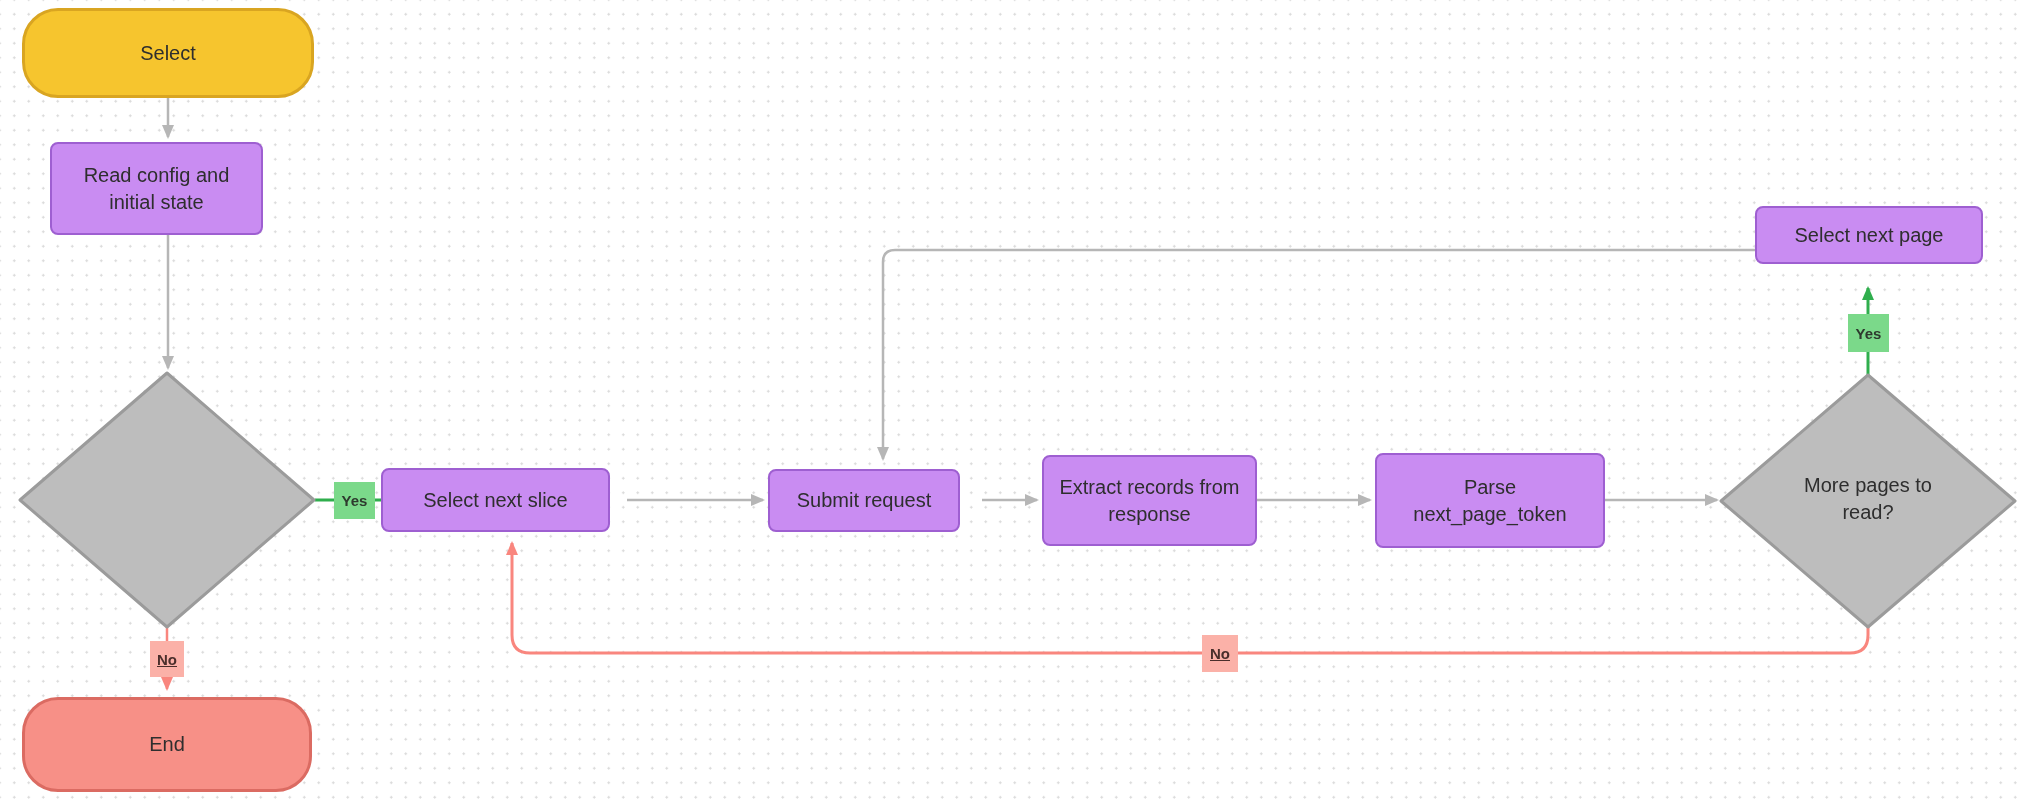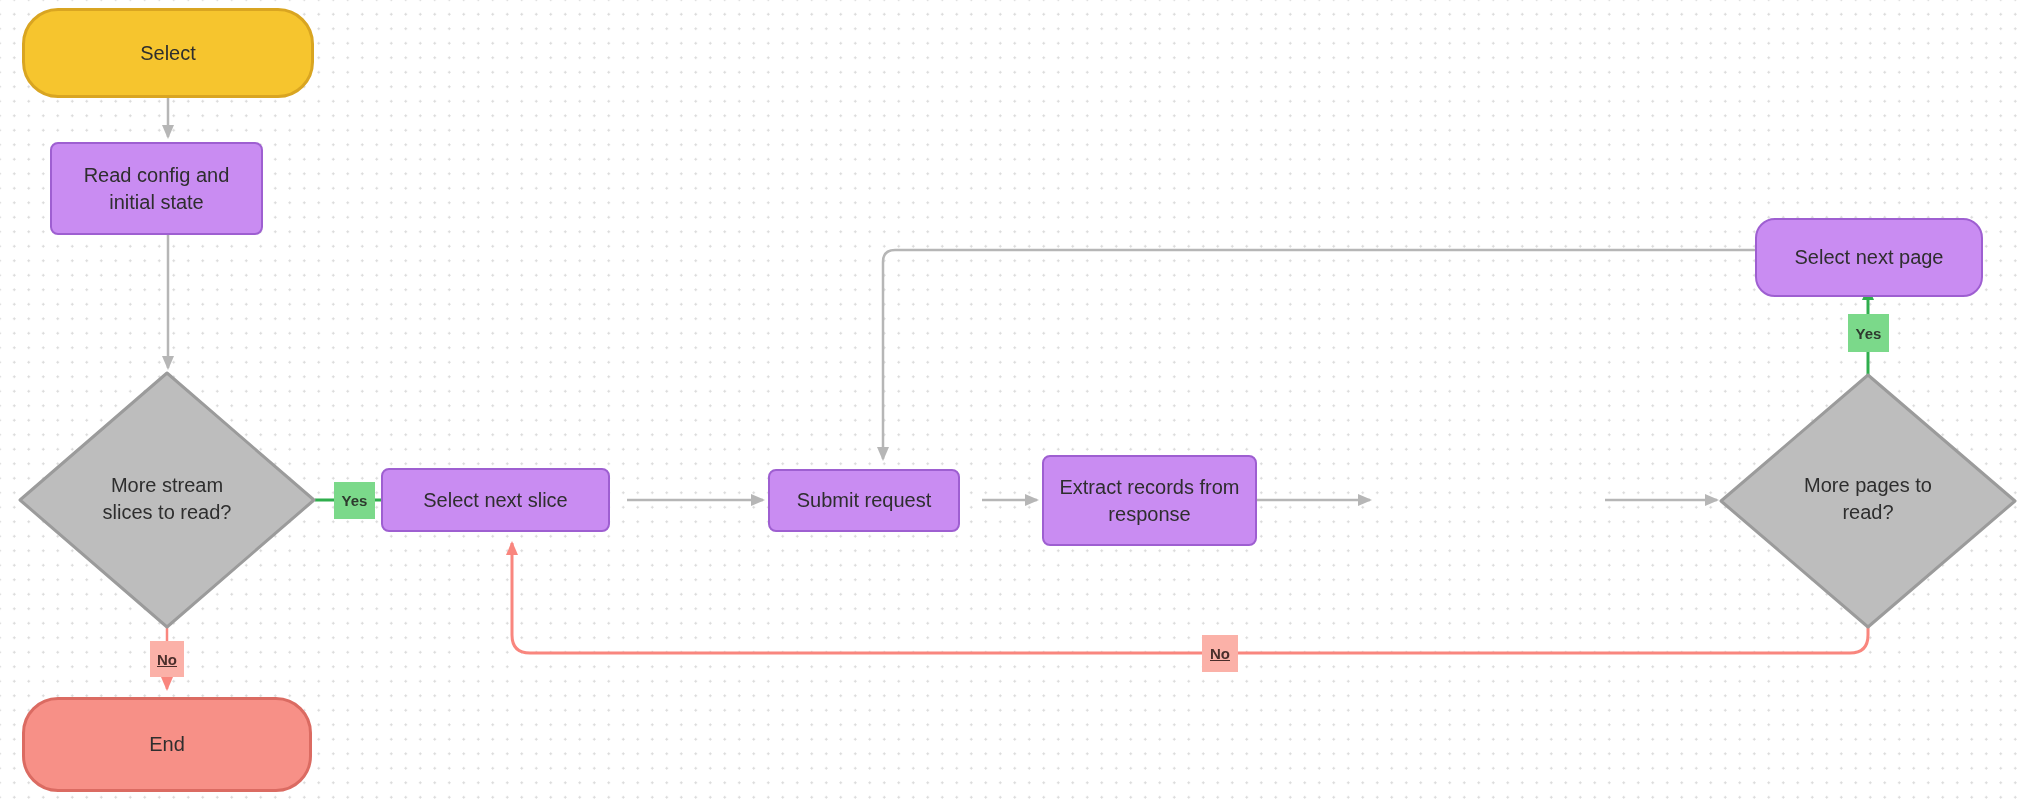--- a/index.html
+++ b/index.html
@@ -23,21 +23,21 @@
   }
   .terminator{border-radius:36px;border:3.5px solid;}
   .process{border-radius:8px;border:2.5px solid #9E5FD1;background:#C98CF2;}
   .node-start{left:22px;top:8px;width:292px;height:90px;background:#F6C52E;border-color:#D9A521;}
   .node-end{left:22px;top:697px;width:290px;height:95px;background:#F79087;border-color:#DB6B62;}
   .node-read-config{left:50px;top:142px;width:213px;height:93px;}
   .node-select-next-slice{left:381px;top:468px;width:229px;height:64px;}
   .node-submit-request{left:768px;top:469px;width:192px;height:63px;}
   .node-extract-records{left:1042px;top:455px;width:215px;height:91px;}
   .node-parse-token{left:1375px;top:453px;width:230px;height:95px;}
-  .node-select-next-page{left:1755px;top:218px;width:228px;height:79px;border-radius:20px;}
+  .node-select-next-page{left:1755px;top:206px;width:228px;height:58px;}
   .diamond-label{
     position:absolute;text-align:center;
     font-size:20px;line-height:1.35;color:#2e2e2e;
   }
   .label-more-slices{left:92px;top:472px;width:150px;}
   .label-more-pages{left:1798px;top:472px;width:140px;}
   .badge{
     position:absolute;display:flex;align-items:center;justify-content:center;
     font-size:15px;font-weight:600;border-radius:0;color:#2e3a2e;
   }
@@ -85,34 +85,36 @@
   </svg>
 
   <div class="node terminator node-start">
     <span>Select</span>
   </div>
 
   <div class="node process node-read-config">
     <span>Read config and initial state</span>
   </div>
 
-  <div class="diamond-label label-more-slices">More stream slices to read?</div>
 
   <div class="node process node-select-next-slice">
     <span>Select next slice</span>
   </div>
 
   <div class="node process node-submit-request">
     <span>Submit request</span>
   </div>
 
   <div class="node process node-extract-records">
     <span>Extract records from response</span>
   </div>
 
+  <div class="node process node-parse-token">
+    <span>Parse next_page_token</span>
+  </div>
 
   <div class="diamond-label label-more-pages">More pages to read?</div>
 
   <div class="node process node-select-next-page">
     <span>Select next page</span>
   </div>
 
   <div class="node terminator node-end">
     <span>End</span>
   </div>

